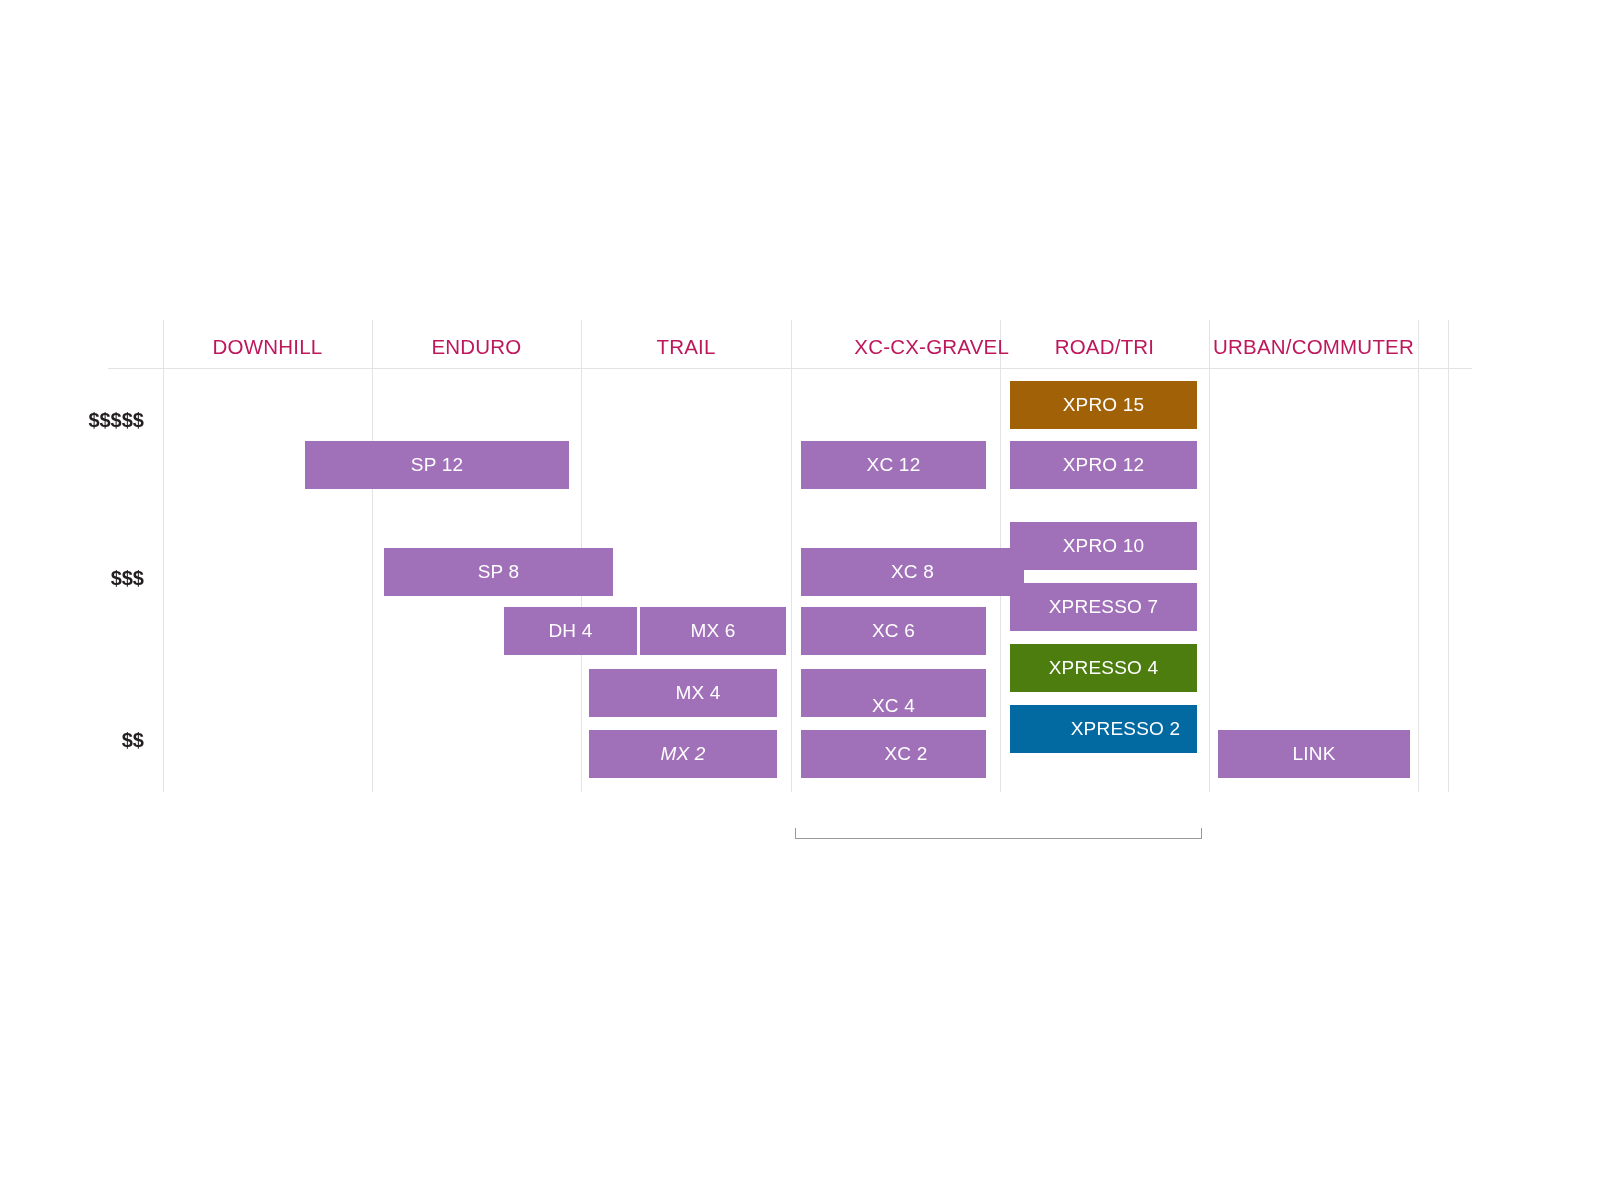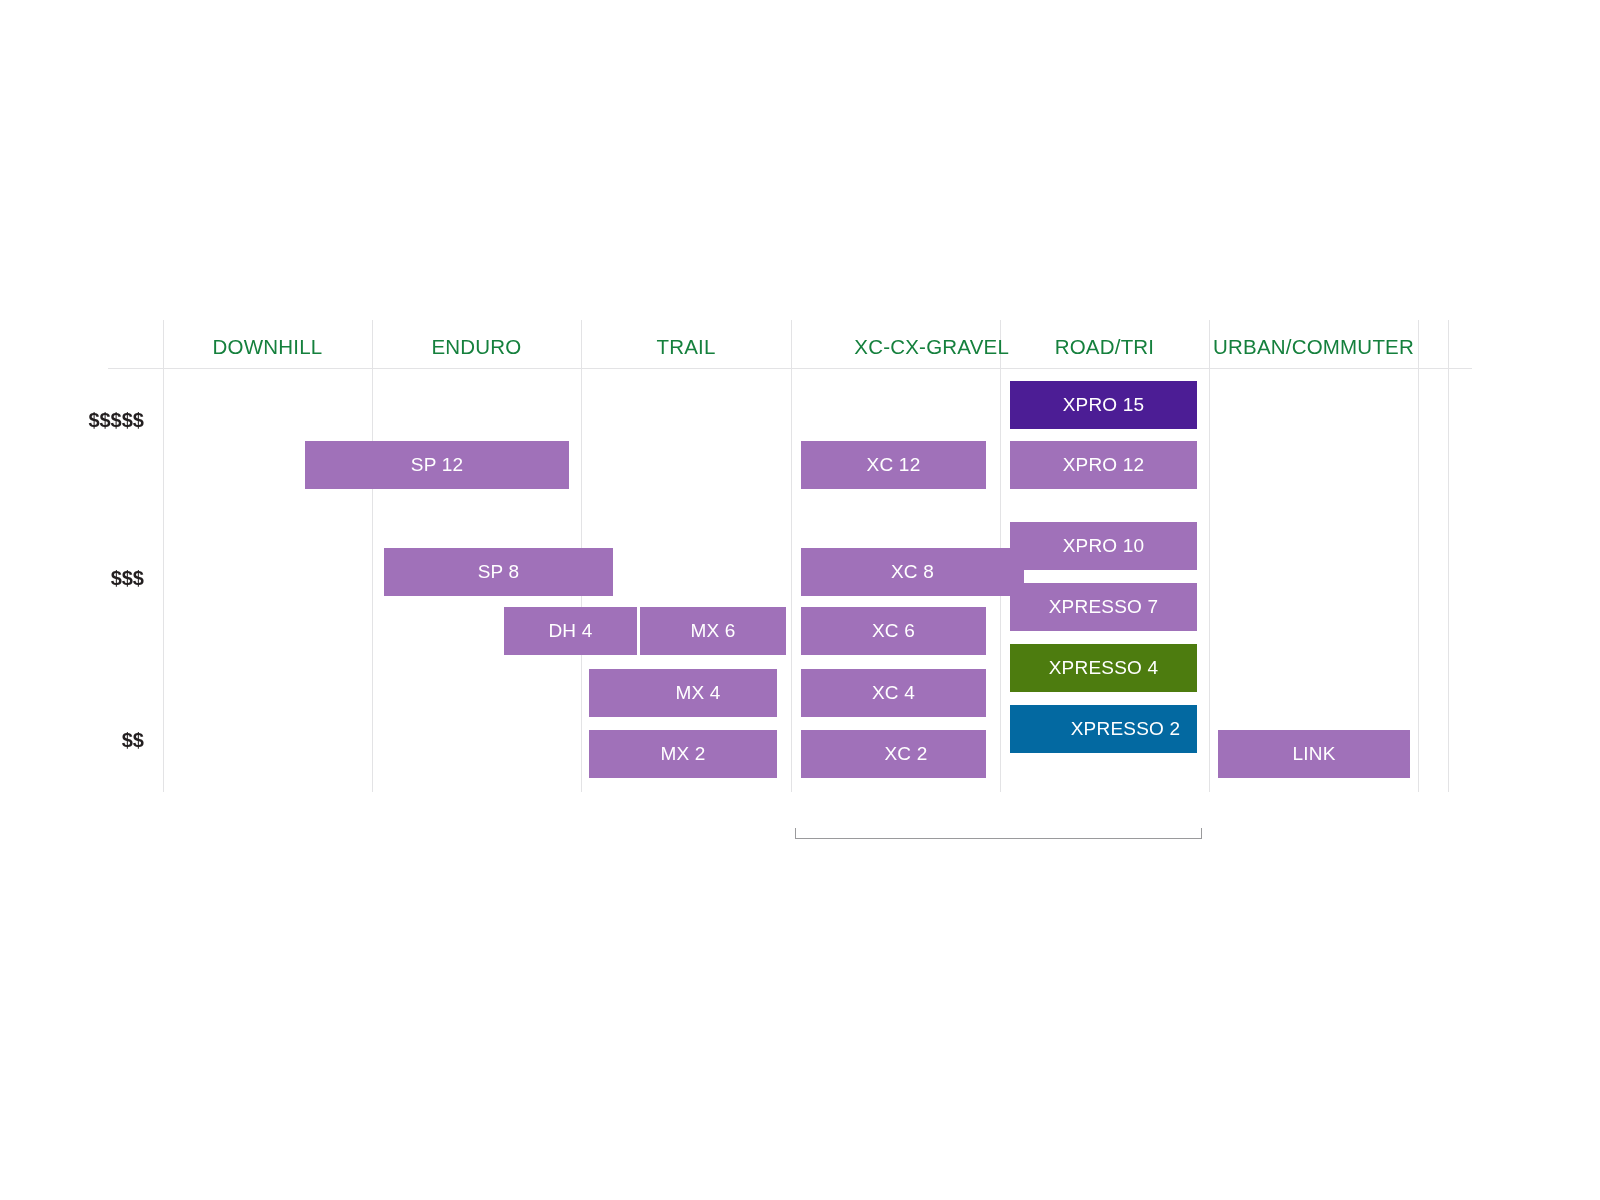--- a/index.html
+++ b/index.html
@@ -34,21 +34,21 @@
   }
   
   .col-header {
     position: absolute;
     top: 334px;
     height: 26px;
     line-height: 26px;
     text-align: center;
     font-size: 20.5px;
     letter-spacing: 0.2px;
-    color: #15803d;
+    color: #be185d;
     white-space: nowrap;
     font-family: "Liberation Sans", sans-serif;
   }
   
   .price-label {
     position: absolute;
     right: 1456px;
     text-align: right;
     font-size: 20px;
     color: #231f20;
@@ -120,21 +120,21 @@
       <div class="price-label" style="top: 729px;">$$</div>
     </div>
 
   <div id="bars-layer">
       <div class="bar" style="left: 305px; top: 441px; width: 264px; height: 48px; background: rgb(160, 113, 185);">
         <span>SP 12</span>
       </div>
       <div class="bar" style="left: 801px; top: 441px; width: 185px; height: 48px; background: rgb(160, 113, 185);">
         <span>XC 12</span>
       </div>
-      <div class="bar" style="left: 1010px; top: 381px; width: 187px; height: 48px; background: #4c1d95;">
+      <div class="bar" style="left: 1010px; top: 381px; width: 187px; height: 48px; background: #a16207;">
         <span>XPRO 15</span>
       </div>
       <div class="bar" style="left: 1010px; top: 441px; width: 187px; height: 48px; background: rgb(160, 113, 185);">
         <span>XPRO 12</span>
       </div>
       <div class="bar" style="left: 384px; top: 548px; width: 229px; height: 48px; background: rgb(160, 113, 185);">
         <span>SP 8</span>
       </div>
       <div class="bar" style="left: 801px; top: 548px; width: 223px; height: 48px; background: rgb(160, 113, 185);">
         <span>XC 8</span>
@@ -150,27 +150,27 @@
       </div>
       <div class="bar" style="left: 801px; top: 607px; width: 185px; height: 48px; background: rgb(160, 113, 185);">
         <span>XC 6</span>
       </div>
       <div class="bar" style="left: 1010px; top: 583px; width: 187px; height: 48px; background: rgb(160, 113, 185);">
         <span>XPRESSO 7</span>
       </div>
       <div class="bar" style="left: 589px; top: 669px; width: 188px; height: 48px; background: rgb(160, 113, 185); padding-left: 30px;">
         <span>MX 4</span>
       </div>
-      <div class="bar" style="left: 801px; top: 669px; width: 185px; height: 48px; background: rgb(160, 113, 185);">
+      <div class="bar" style="left: 801px; top: 669px; width: 185px; height: 48px; background: rgb(160, 113, 185); align-items: flex-end;">
         <span>XC 4</span>
       </div>
       <div class="bar" style="left: 1010px; top: 644px; width: 187px; height: 48px; background: #4d7c0f;">
         <span>XPRESSO 4</span>
       </div>
-      <div class="bar" style="left: 589px; top: 730px; width: 188px; height: 48px; background: rgb(160, 113, 185);">
+      <div class="bar" style="left: 589px; top: 730px; width: 188px; height: 48px; background: rgb(160, 113, 185); font-style: italic;">
         <span>MX 2</span>
       </div>
       <div class="bar" style="left: 801px; top: 730px; width: 185px; height: 48px; background: rgb(160, 113, 185); padding-left: 25px;">
         <span>XC 2</span>
       </div>
       <div class="bar" style="left: 1010px; top: 705px; width: 187px; height: 48px; background: #0369a1; padding-left: 44px;">
         <span>XPRESSO 2</span>
       </div>
       <div class="bar" style="left: 1218px; top: 730px; width: 192px; height: 48px; background: rgb(160, 113, 185);">
         <span>LINK</span>

